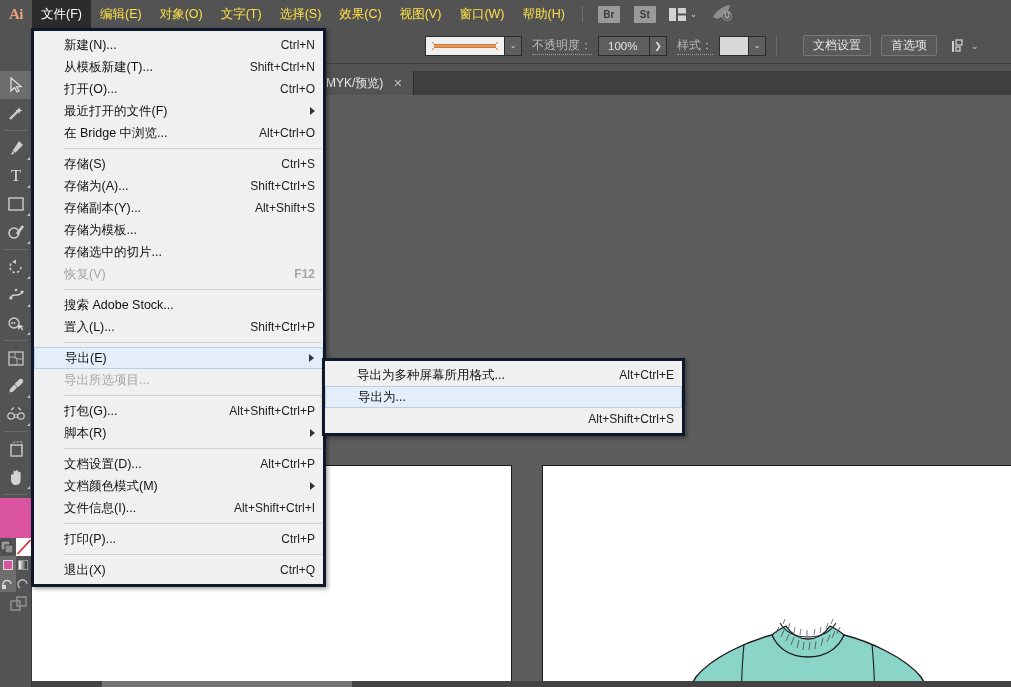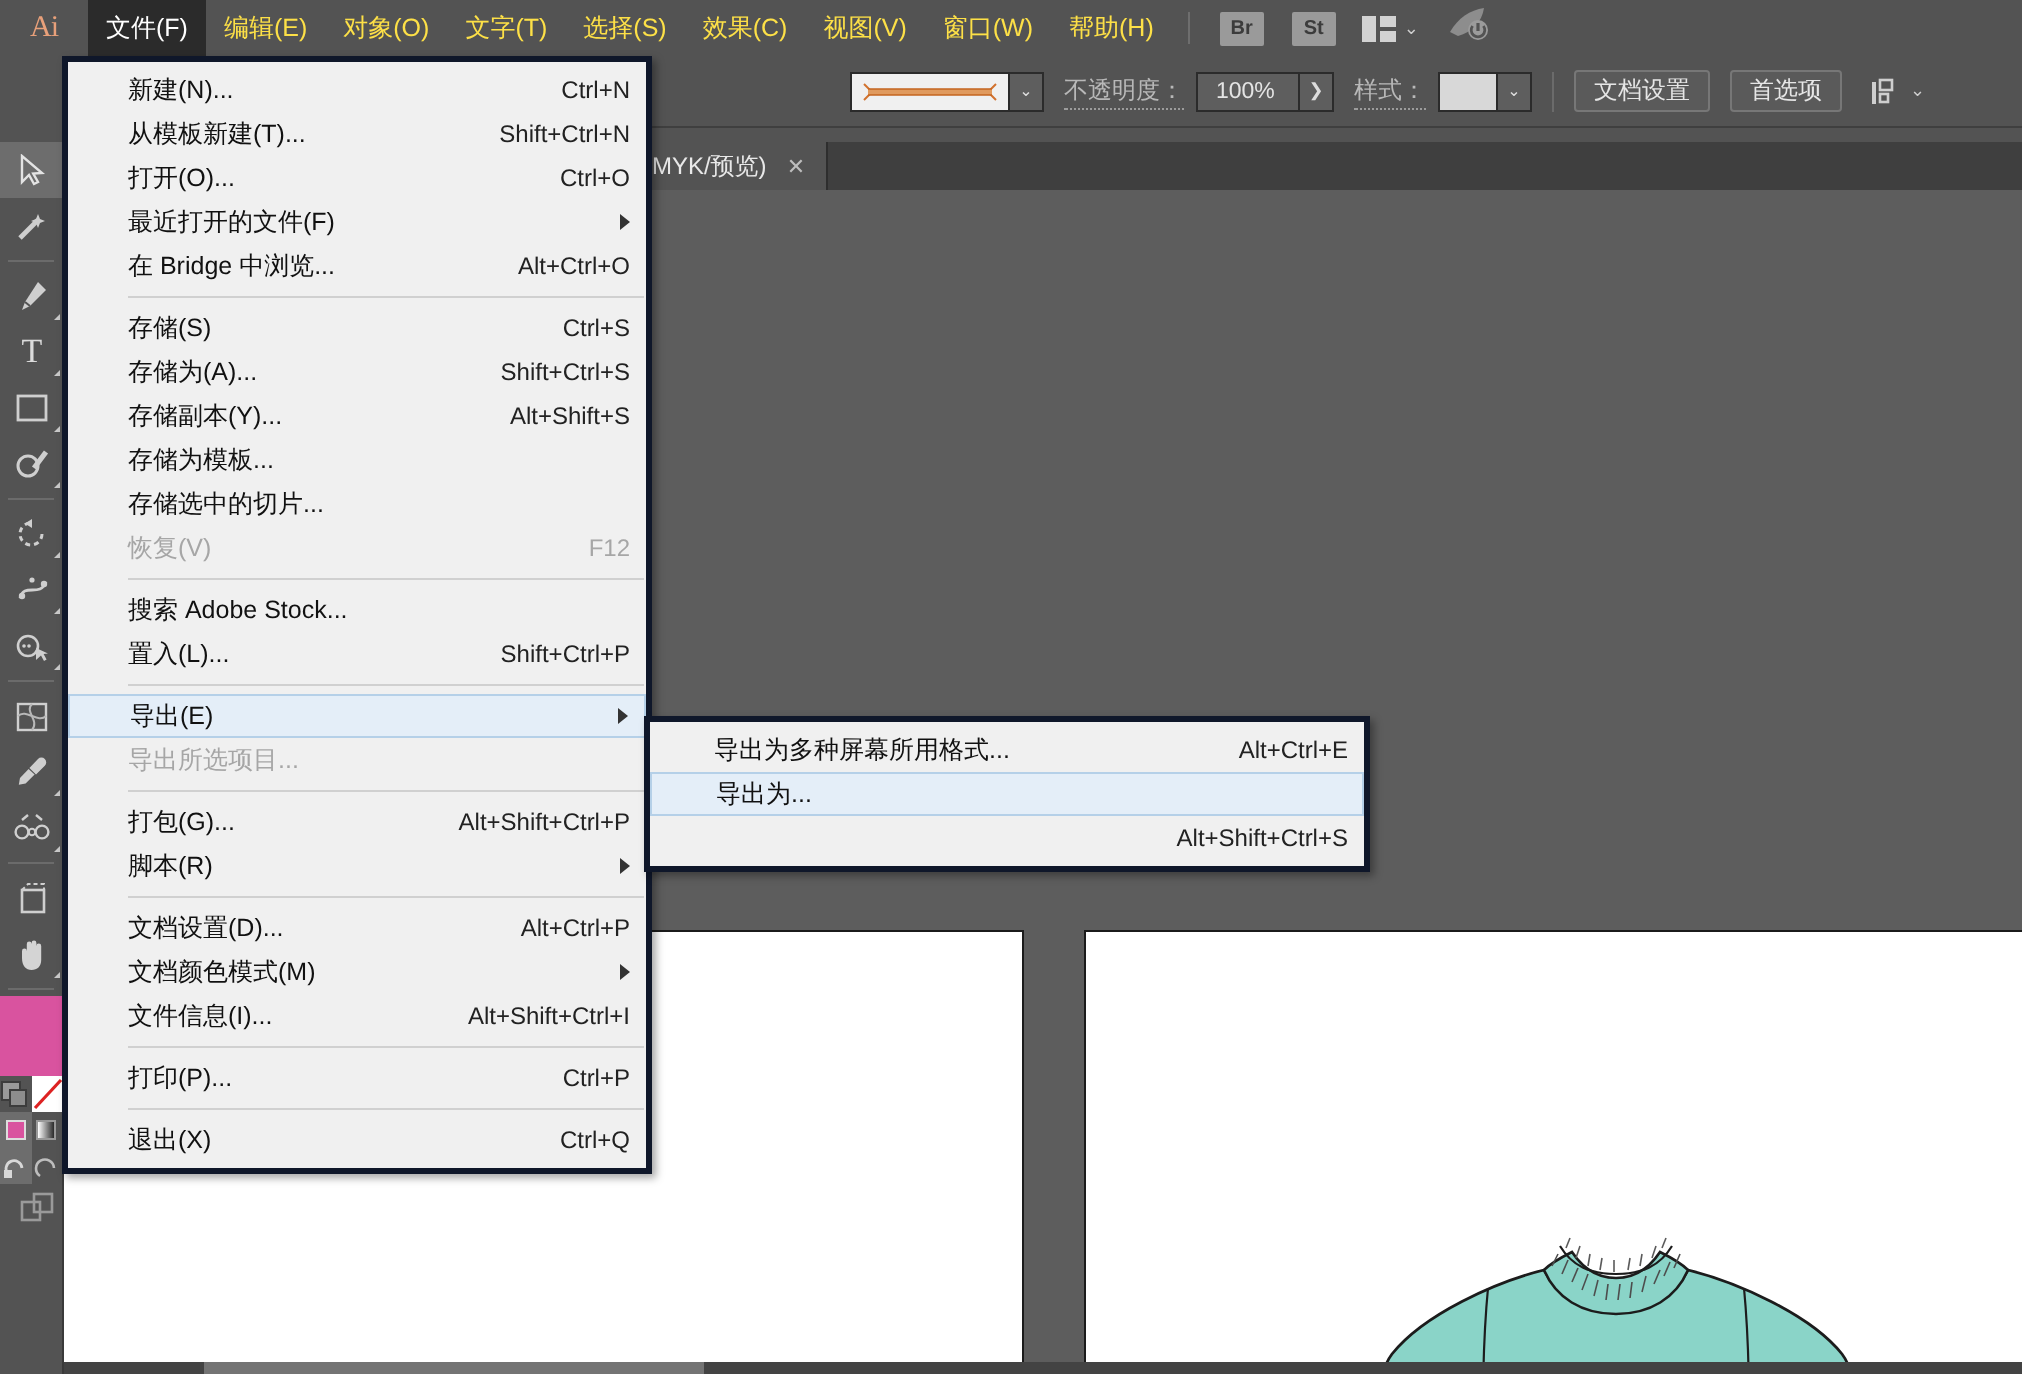--- a/index.html
+++ b/index.html
@@ -10,22 +10,22 @@
     background: #535353;
   }
   #app { position: relative; width: 1011px; height: 687px; }
 
   
   .menubar {
     position: absolute; left: 0; top: 0; width: 1011px; height: 28px;
     background: #535353; display: flex; align-items: center;
   }
   .ai-logo {
-    width: 44px; height: 28px; display: flex; align-items: center; justify-content: center;
-    color: #e8a07a; font-size: 15px; font-weight: normal; font-family: "Liberation Serif", serif;
+    width: 32px; height: 28px; display: flex; align-items: center; justify-content: center;
+    color: #e8a07a; font-size: 15px; font-weight: bold; font-family: "Liberation Serif", serif;
     letter-spacing: -0.5px;
   }
   .menu-item {
     padding: 0 9px; height: 28px; line-height: 28px;
     color: #fde047; font-size: 12.5px; white-space: nowrap; cursor: default;
   }
   .menu-item.active { background: #2b2b2b; color: #ffffff; }
   .mb-sep { width: 1px; height: 16px; background: #6e6e6e; margin: 0 8px; }
   .sq-btn {
     width: 22px; height: 17px; background: #9a9a9a; color: #3c3c3c;
@@ -130,21 +130,21 @@
   }
   #file-menu { left: 31px; top: 28px; width: 295px; }
   #export-submenu { left: 322px; top: 358px; width: 363px; }
   .mrow {
     position: relative; display: flex; align-items: center; height: 22px;
     padding: 0 8px 0 30px; font-size: 12.5px; color: #111; white-space: nowrap;
   }
   .mrow.disabled { color: #a6a6a6; }
   .mrow.hi { background: #e4eef8; border: 1px solid #b5d0e8; height: 22px; }
   .mrow .accel { margin-left: auto; padding-left: 26px; font-size: 12px; color: #222; }
-  .mrow.disabled .accel { color: #a6a6a6; }
+  .mrow.disabled .accel { color: #a6a6a6; font-weight: bold; }
   .mrow .arrow {
     margin-left: auto; width: 0; height: 0;
     border-top: 4px solid transparent; border-bottom: 4px solid transparent;
     border-left: 5px solid #333;
   }
   .msep { height: 1px; background: #d0d0d0; margin: 4px 1px 4px 30px; }
   #export-submenu .mrow { padding-left: 32px; }
 
   
   .shirt-wrap { position: absolute; left: 540px; top: 470px; width: 480px; height: 230px; }
@@ -203,21 +203,21 @@
       </div>
       <div class="dd-btn">⌄</div>
     </div>
     <div class="cb-label dotted">不透明度：</div>
     <div class="num-field">100%</div>
     <div class="spin-btn">❯</div>
     <div class="cb-label dotted">样式：</div>
     <div class="style-swatch"></div>
     <div class="dd-btn">⌄</div>
     <div class="cb-sep"></div>
-    <div class="push-btn" style="margin-left:0">文档设置</div>
+    <div class="push-btn" style="margin-left:16px">文档设置</div>
     <div class="push-btn">首选项</div>
     <div style="display:flex;align-items:center;margin-left:14px;">
       <svg width="15" height="14" viewBox="0 0 15 14">
         <rect x="1" y="2" width="2" height="11" fill="#cfcfcf"></rect>
         <rect x="5" y="1" width="6" height="5" fill="none" stroke="#cfcfcf" stroke-width="1.3"></rect>
         <rect x="5" y="8" width="4" height="4" fill="none" stroke="#cfcfcf" stroke-width="1.3"></rect>
       </svg>
       <span class="chev" style="margin-left:5px">⌄</span>
     </div>
   </div>

